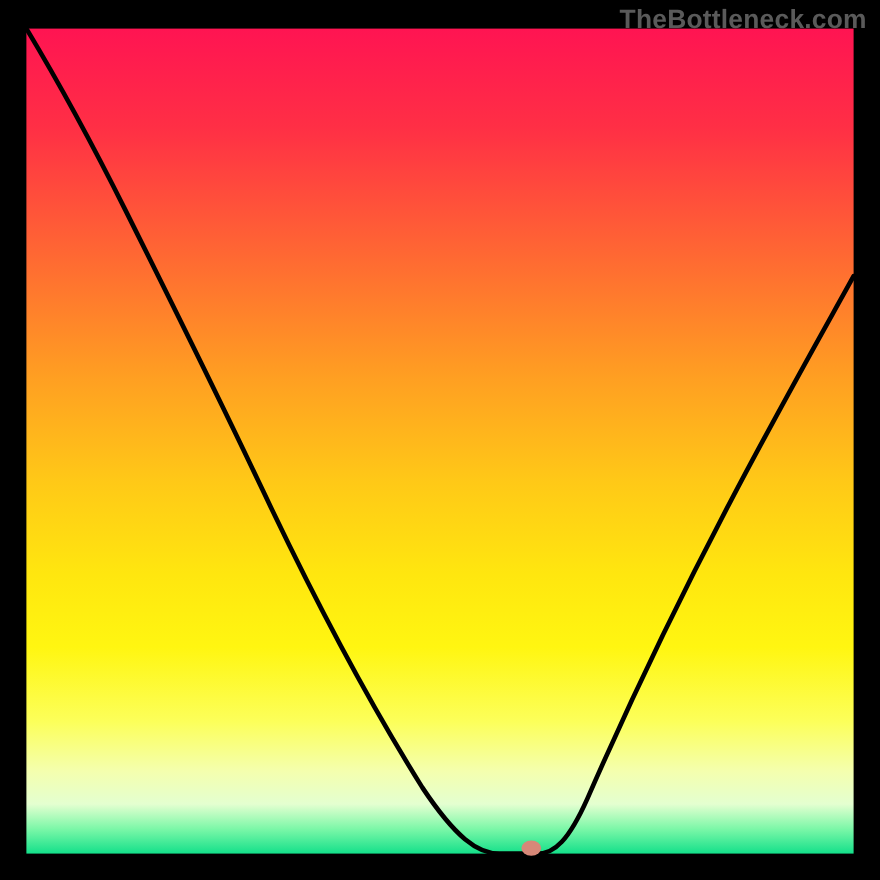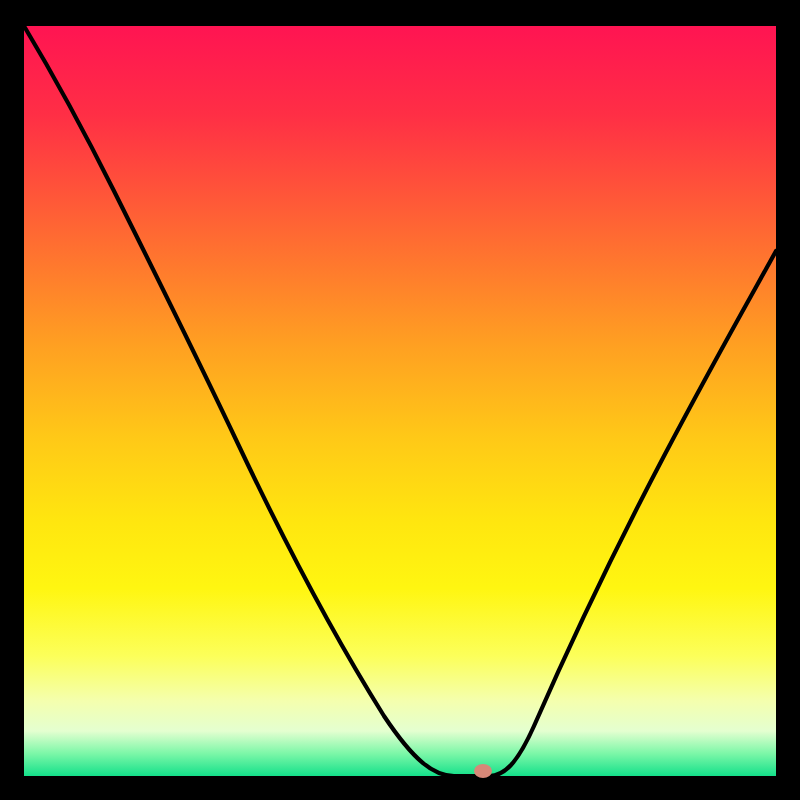--- a/index.html
+++ b/index.html
@@ -62,20 +62,21 @@
     background: #d78878;
     border-radius: 50%;
     transform: translate(-50%, -50%);
   }
 </style>
 </head>
 <body>
 
 <div class="frame">
 
+  <div class="watermark">TheBottleneck.com</div>
 
   <div class="plot-area">
 
     <svg class="curve" viewBox="0 0 752 750" preserveAspectRatio="none">
       <path d="M 0 0
                C 30 50, 55 95, 90 165
                C 130 245, 170 325, 215 420
                C 260 515, 310 610, 360 690
                C 390 735, 410 750, 430 750
                L 465 750

